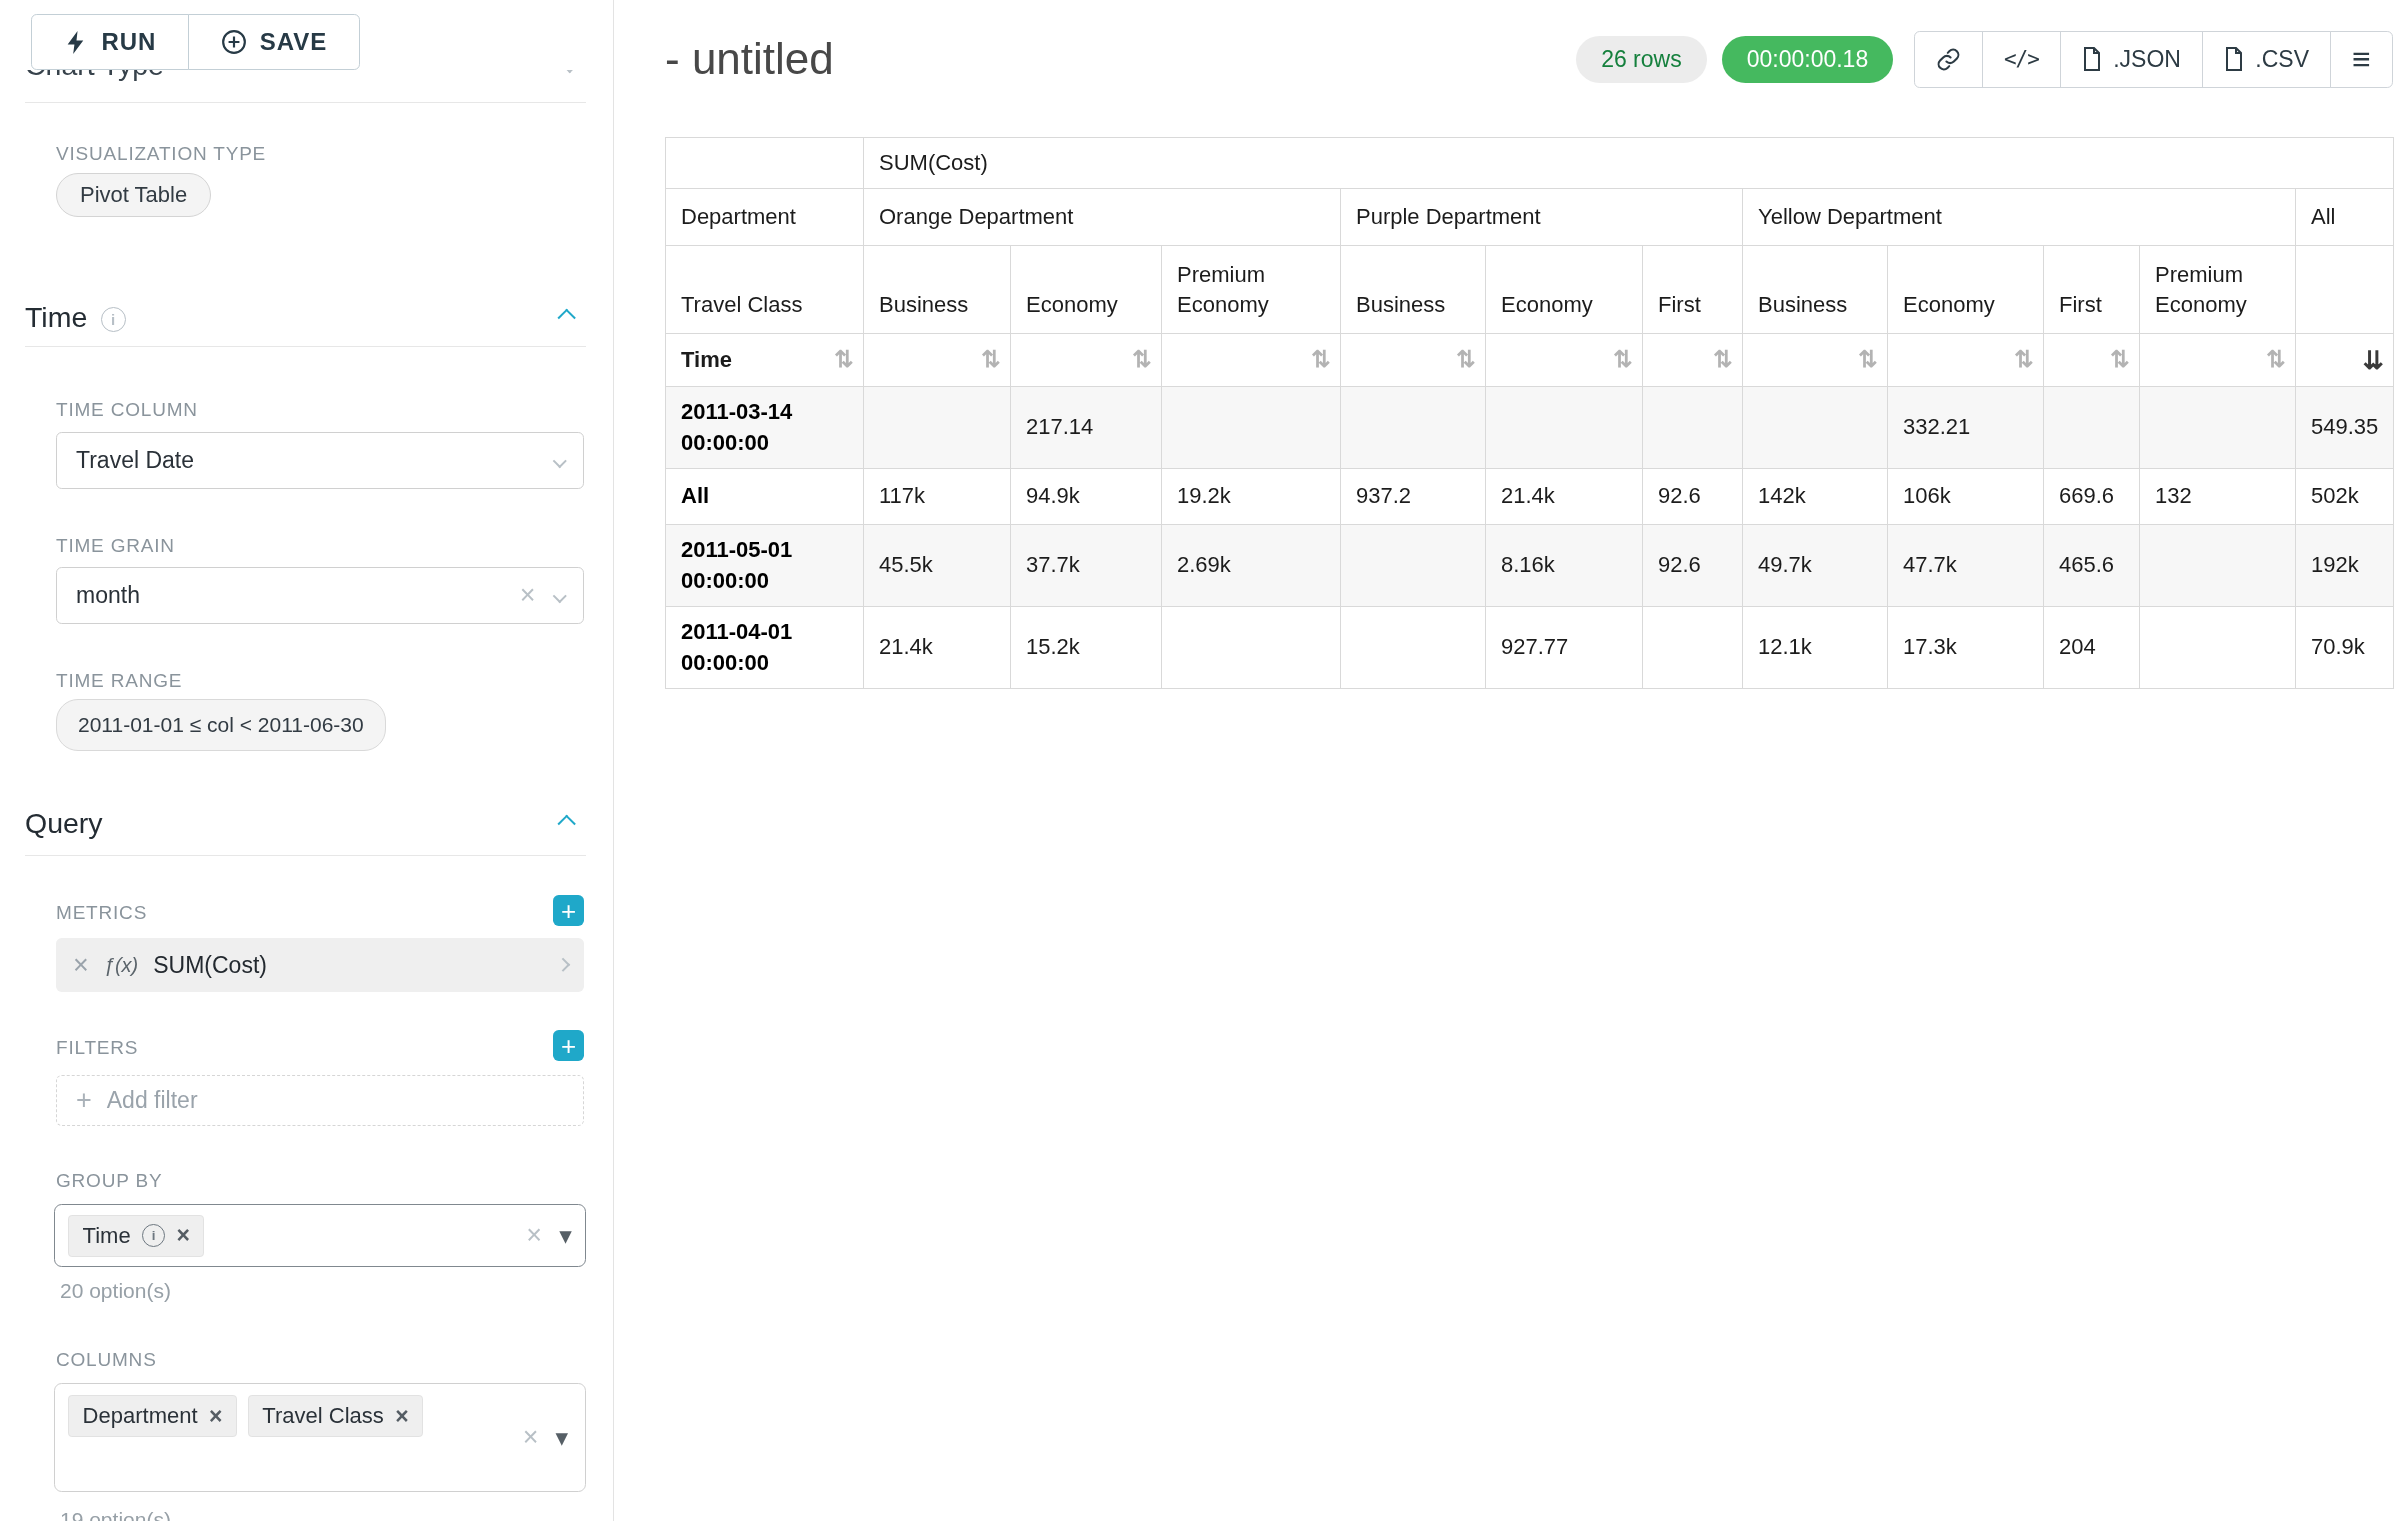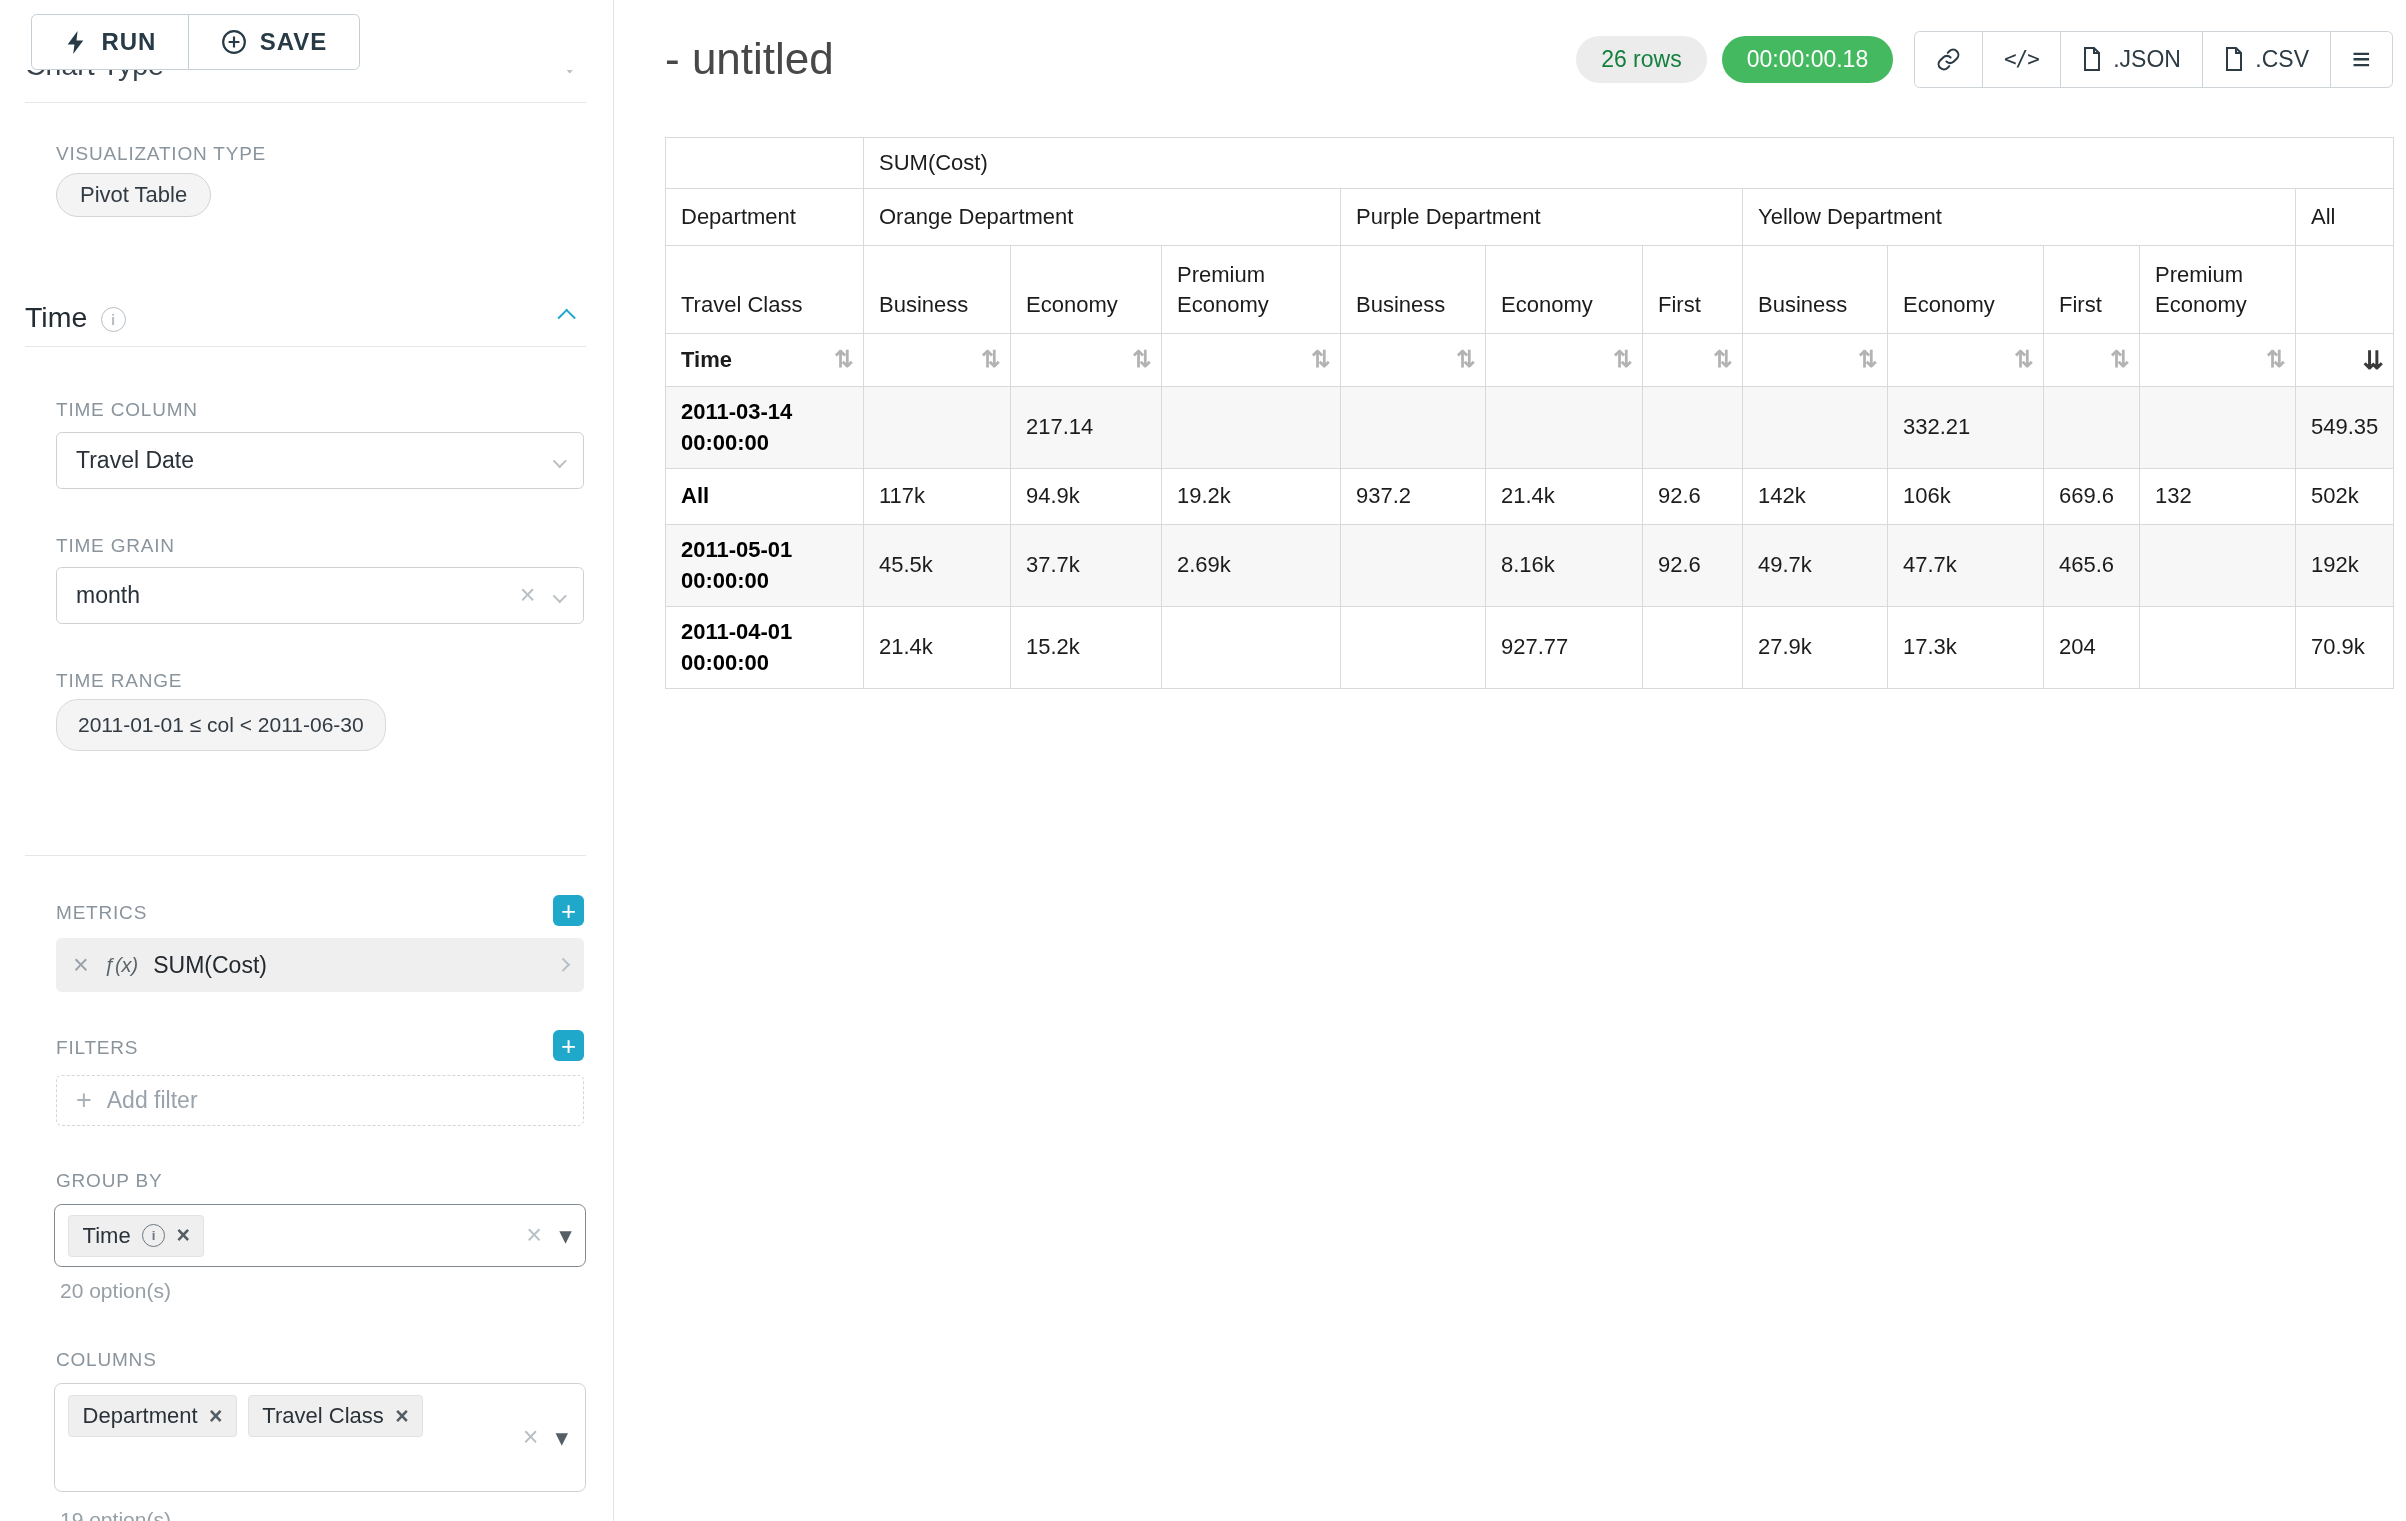--- a/index.html
+++ b/index.html
@@ -149,20 +149,24 @@
       <span>month</span>
       <span class="right-icons">
         <span class="clear-x">×</span>
         <span class="chev down small light"></span>
       </span>
     </div>
 
     <div class="ctl-label" style="top:670px">TIME RANGE</div>
     <button class="range-pill">2011-01-01 ≤ col &lt; 2011-06-30</button>
 
+    <div class="section-head" style="top:807px">
+      <span>Query</span>
+      <span class="chev up"></span>
+    </div>
     <div class="divider" style="top:855px"></div>
 
     <div class="ctl-label" style="top:902px">METRICS</div>
     <button class="plus-btn" style="top:895px">+</button>
     <div class="metric-box">
       <span class="mx">×</span>
       <span class="fx">ƒ(x)</span>
       <span class="mname">SUM(Cost)</span>
       <span class="chev right small light"></span>
     </div>
@@ -370,21 +374,21 @@
             <td>192k</td>
           </tr>
           <tr>
             <td class="rowhead">2011-04-01 00:00:00</td>
             <td>21.4k</td>
             <td>15.2k</td>
             <td></td>
             <td></td>
             <td>927.77</td>
             <td></td>
-            <td>27.9k</td>
+            <td>12.1k</td>
             <td>17.3k</td>
             <td>204</td>
             <td></td>
             <td>70.9k</td>
           </tr>
         </tbody>
       </table>
   </main>
 
 </div>

